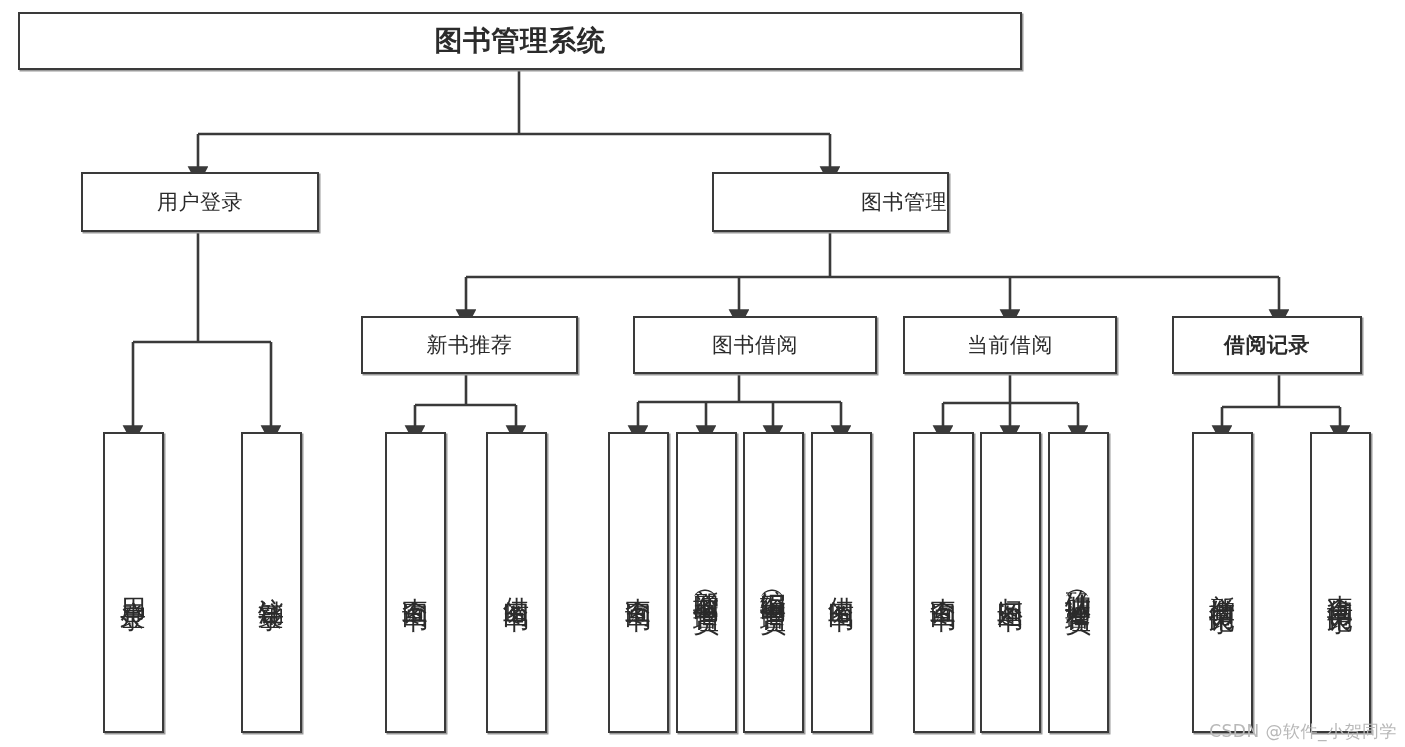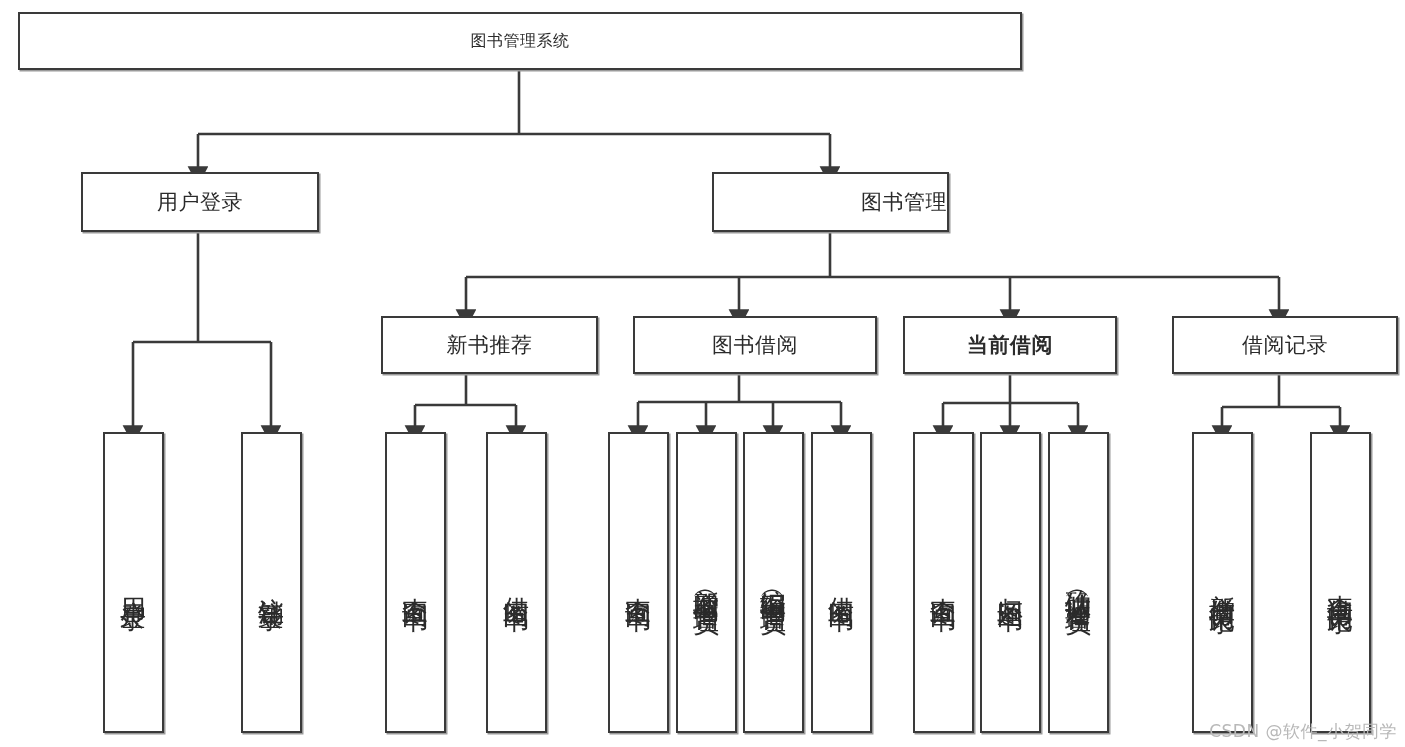--- a/index.html
+++ b/index.html
@@ -40,21 +40,22 @@
     color: #2b2b2b;
     line-height: 1.18;
     text-align: center;
     white-space: nowrap;
   }
   .node.horiz .lbl {
     font-size: 21px;
     letter-spacing: 0.5px;
   }
   .node.root .lbl {
-    font-size: 16px;
+    font-size: 28px;
+    font-weight: bold;
   }
   .node.vert {
     align-items: center;
     justify-content: center;
   }
   .node.vert .lbl {
     writing-mode: vertical-rl;
     text-orientation: upright;
     font-size: 26px;
     letter-spacing: 3px;
@@ -134,33 +135,33 @@
   </div>
 
   <div class="node horiz" style="left:81px; top:172px; width:238px; height:60px;">
     <span class="lbl">用户登录</span>
   </div>
 
   <div class="node horiz" style="left:712px; top:172px; width:237px; height:60px;justify-content:flex-end;">
     <span class="lbl">图书管理</span>
   </div>
 
-  <div class="node horiz" style="left:361px; top:316px; width:217px; height:58px;margin-left:20px;">
+  <div class="node horiz" style="left:361px; top:316px; width:217px; height:58px;">
     <span class="lbl">新书推荐</span>
   </div>
 
   <div class="node horiz" style="left:633px; top:316px; width:244px; height:58px;">
     <span class="lbl">图书借阅</span>
   </div>
 
-  <div class="node horiz" style="left:903px; top:316px; width:214px; height:58px;font-weight:bold;">
+  <div class="node horiz" style="left:903px; top:316px; width:214px; height:58px;">
     <span class="lbl">当前借阅</span>
   </div>
 
-  <div class="node horiz" style="left:1172px; top:316px; width:226px; height:58px;">
+  <div class="node horiz" style="left:1172px; top:316px; width:190px; height:58px;font-weight:bold;">
     <span class="lbl">借阅记录</span>
   </div>
 
   <div class="node vert" style="left:103px; top:432px; width:61px; height:301px;">
     <span class="lbl">用户登录</span>
   </div>
 
   <div class="node vert" style="left:241px; top:432px; width:61px; height:301px;">
     <span class="lbl">注销登录</span>
   </div>

